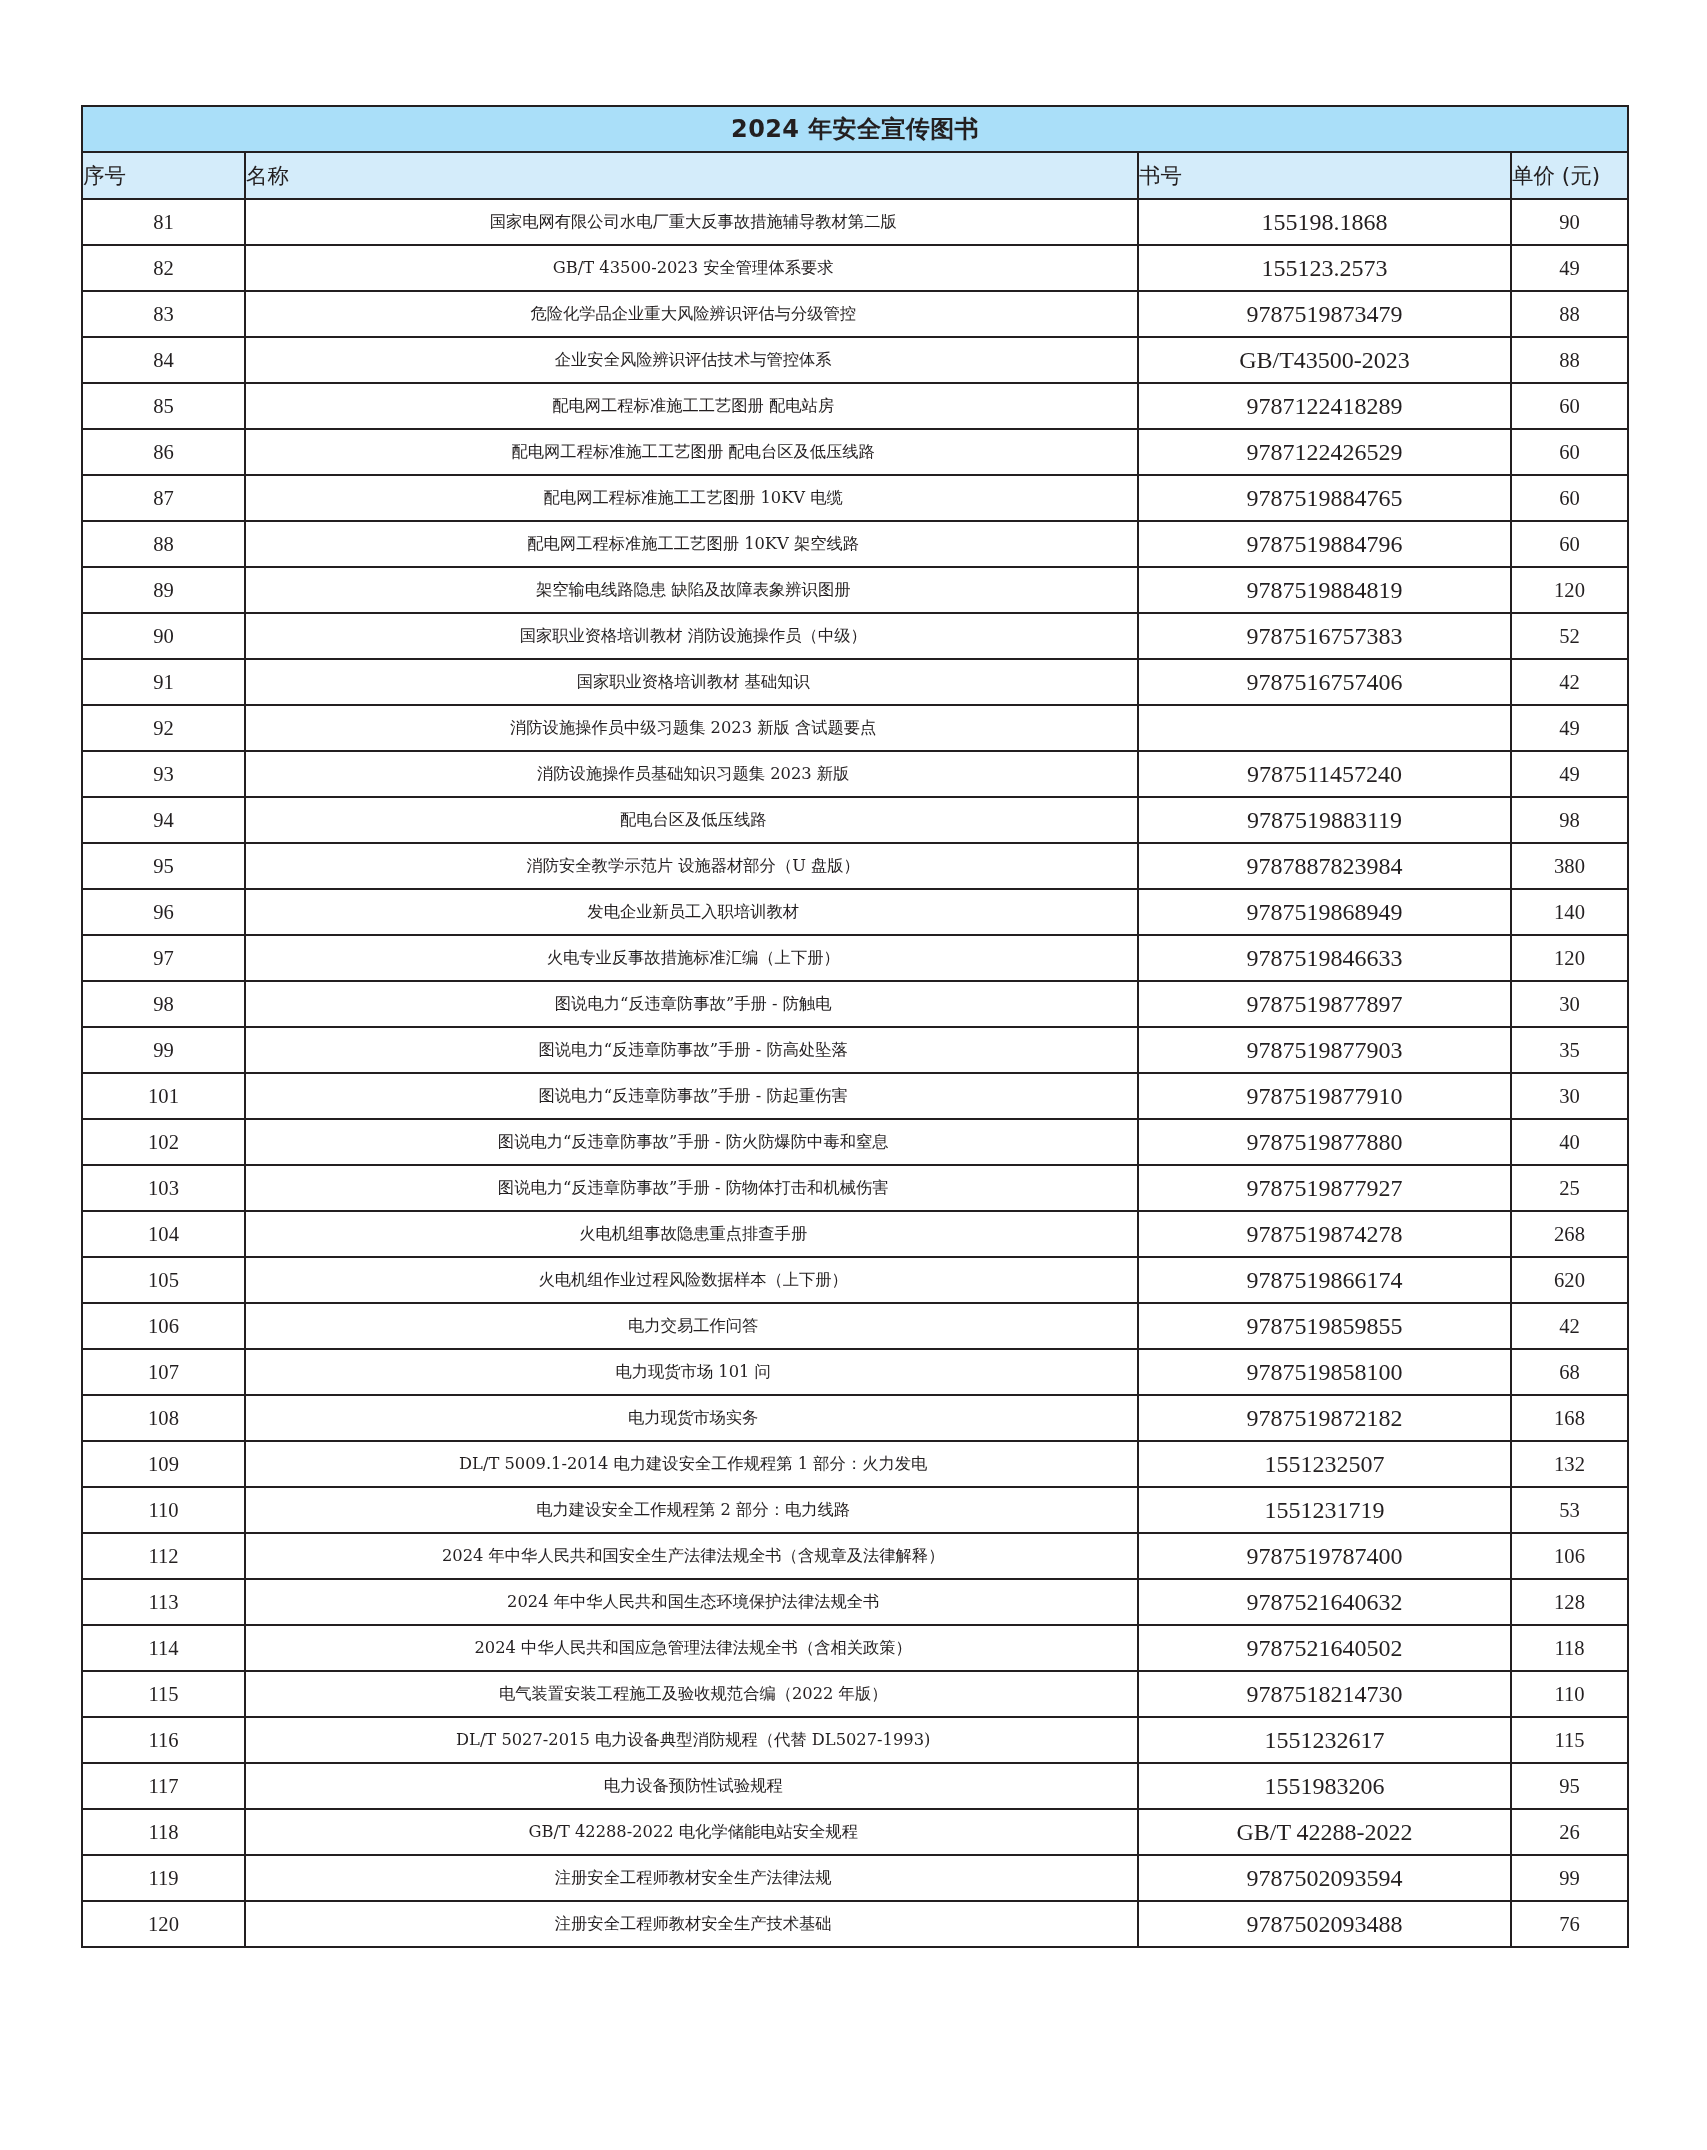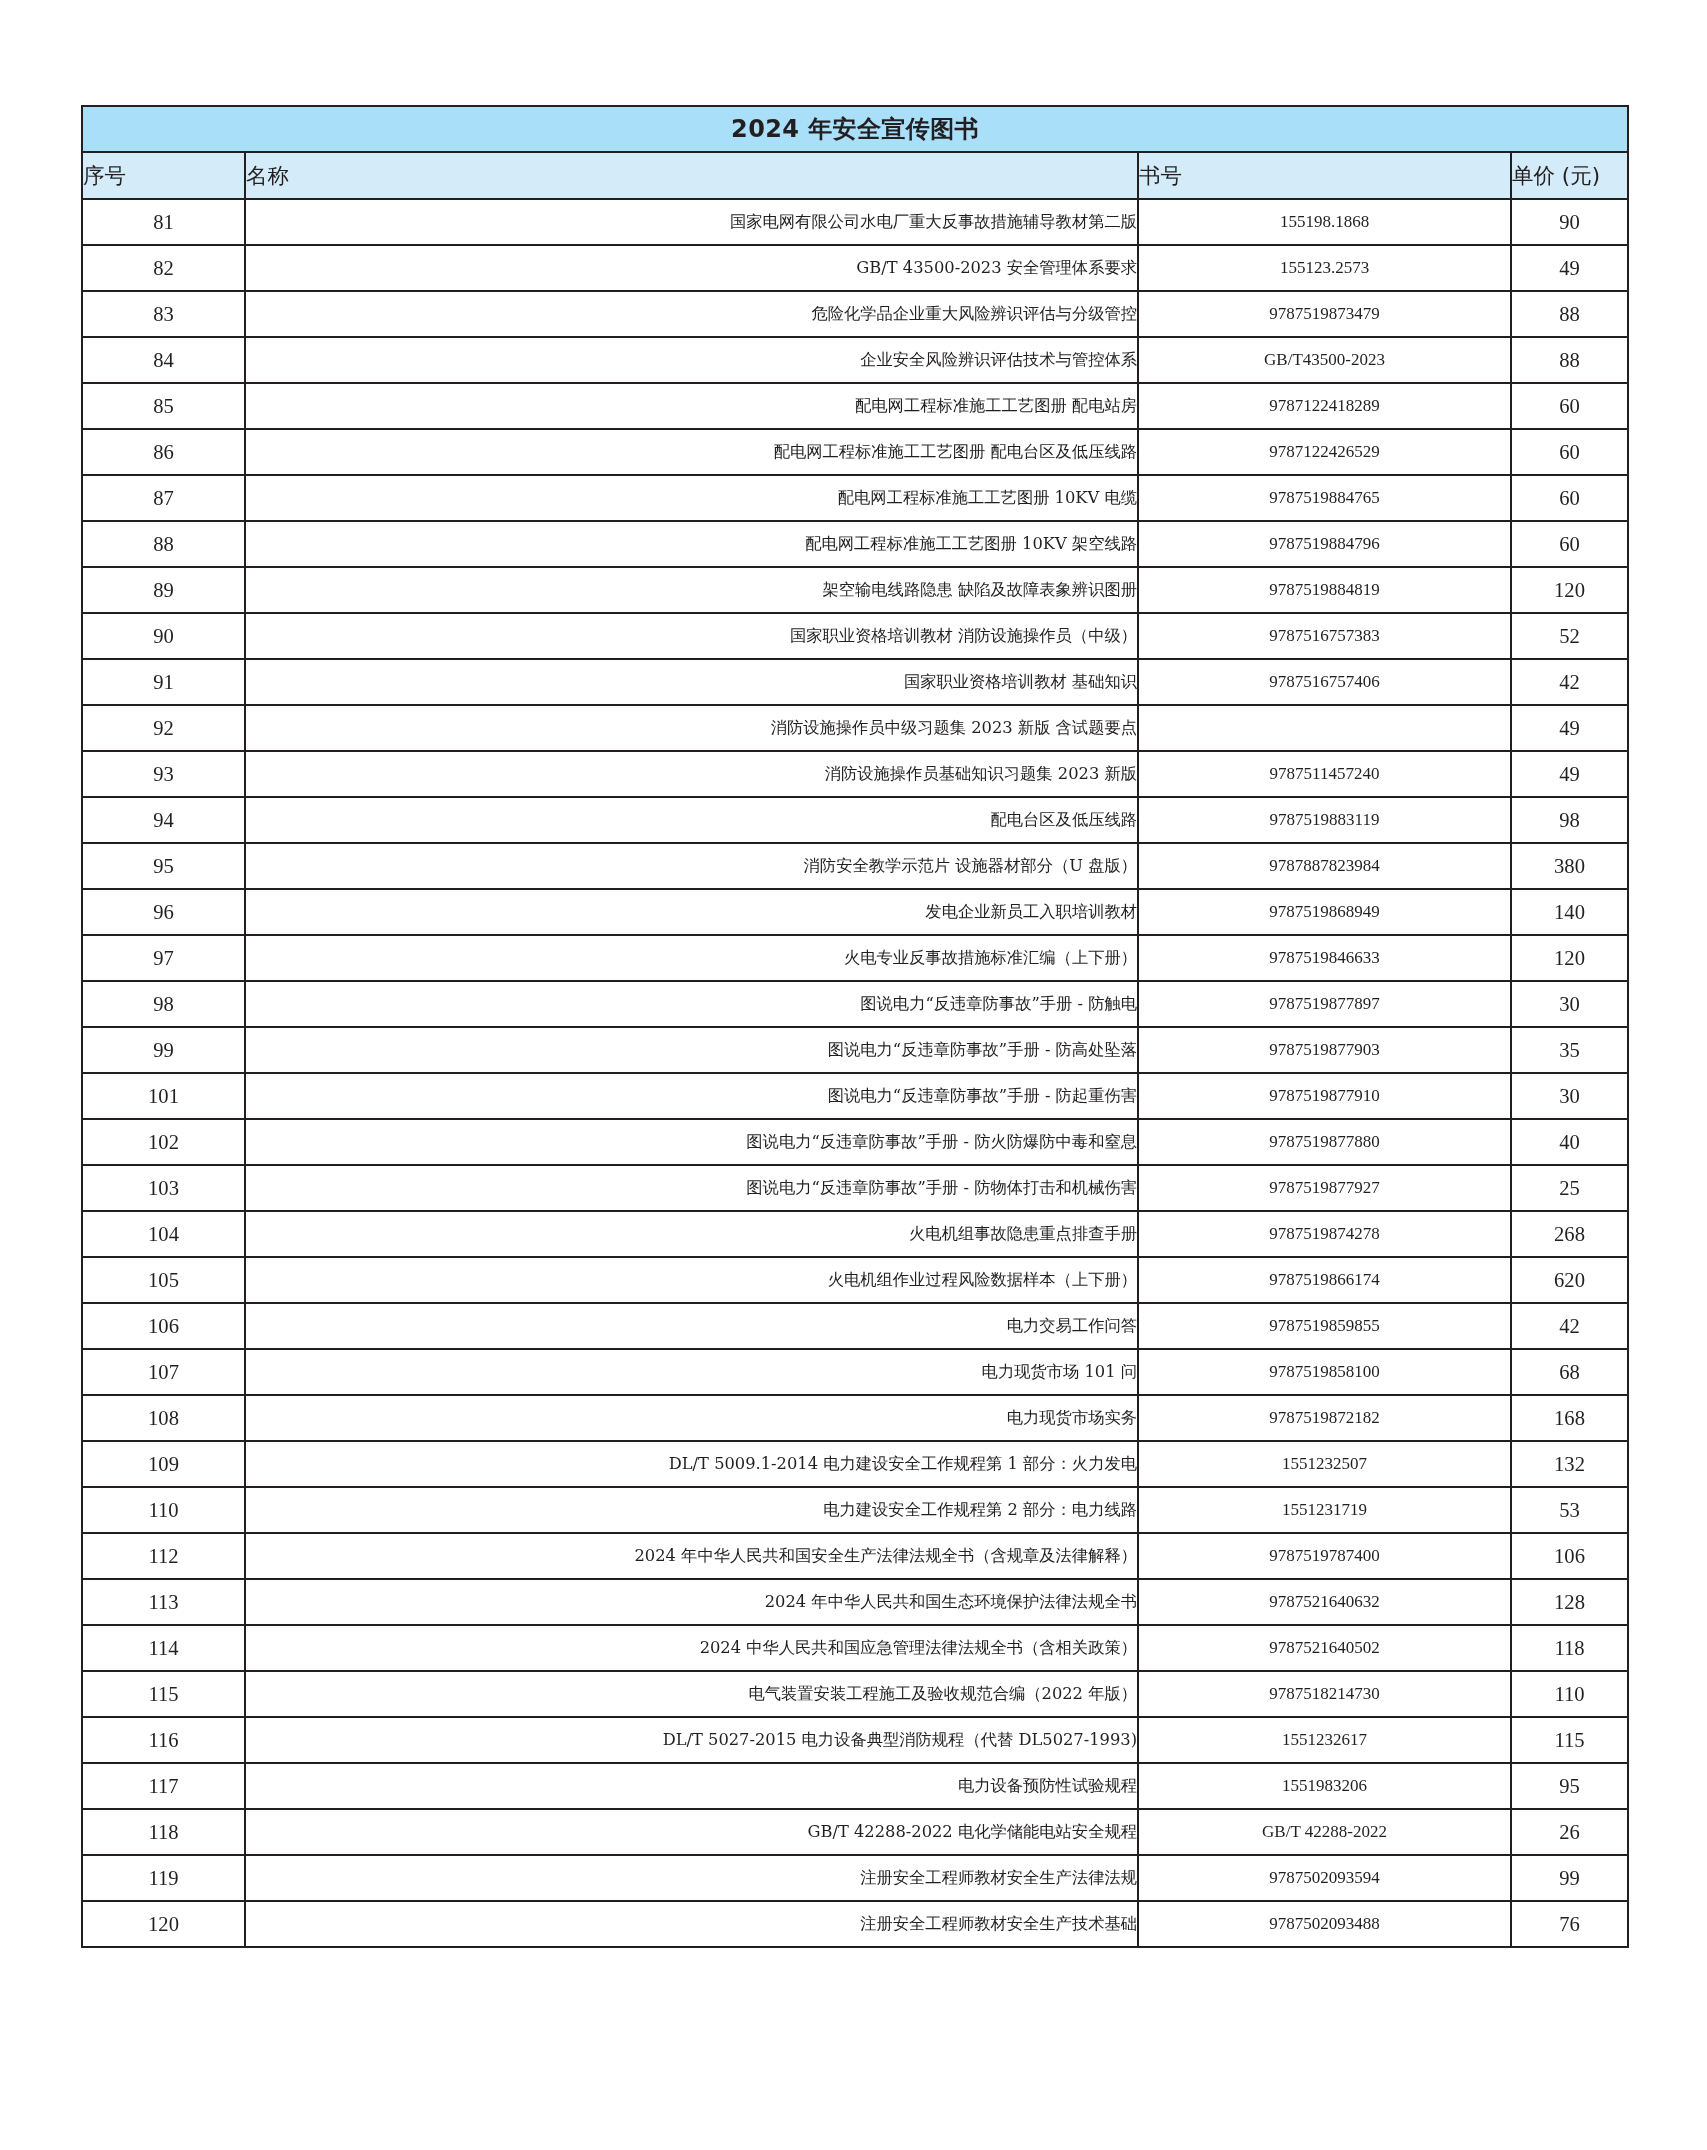--- a/index.html
+++ b/index.html
@@ -34,22 +34,22 @@
     height: 45px;
     background: #d4ecfa;
     font-family: "DejaVu Sans", sans-serif;
     font-weight: normal;
     font-size: 21.5px;
     color: #231f20;
     text-align: left;
   }
   .row td { height: 44px; background: #ffffff; color: #231f20; }
   .c-no { text-align: center; font-family: "Liberation Serif", serif; font-size: 20.6px; }
-  .c-name { text-align: right; padding-left: 3.4px; font-family: "DejaVu Serif", serif; font-size: 16.3px; white-space: nowrap; overflow: hidden; }
-  .c-code { text-align: center; font-family: "Liberation Serif", serif; font-size: 17px; }
+  .c-name { text-align: center; padding-left: 3.4px; font-family: "DejaVu Serif", serif; font-size: 16.3px; white-space: nowrap; overflow: hidden; }
+  .c-code { text-align: center; font-family: "Liberation Serif", serif; font-size: 24px; }
   .c-price { text-align: center; font-family: "Liberation Serif", serif; font-size: 20.6px; }
   col.w-no { width: 163px; }
   col.w-name { width: 893px; }
   col.w-code { width: 373px; }
   col.w-price { width: 117px; }
 </style>
 </head>
 <body>
 
 <div class="sheet">

